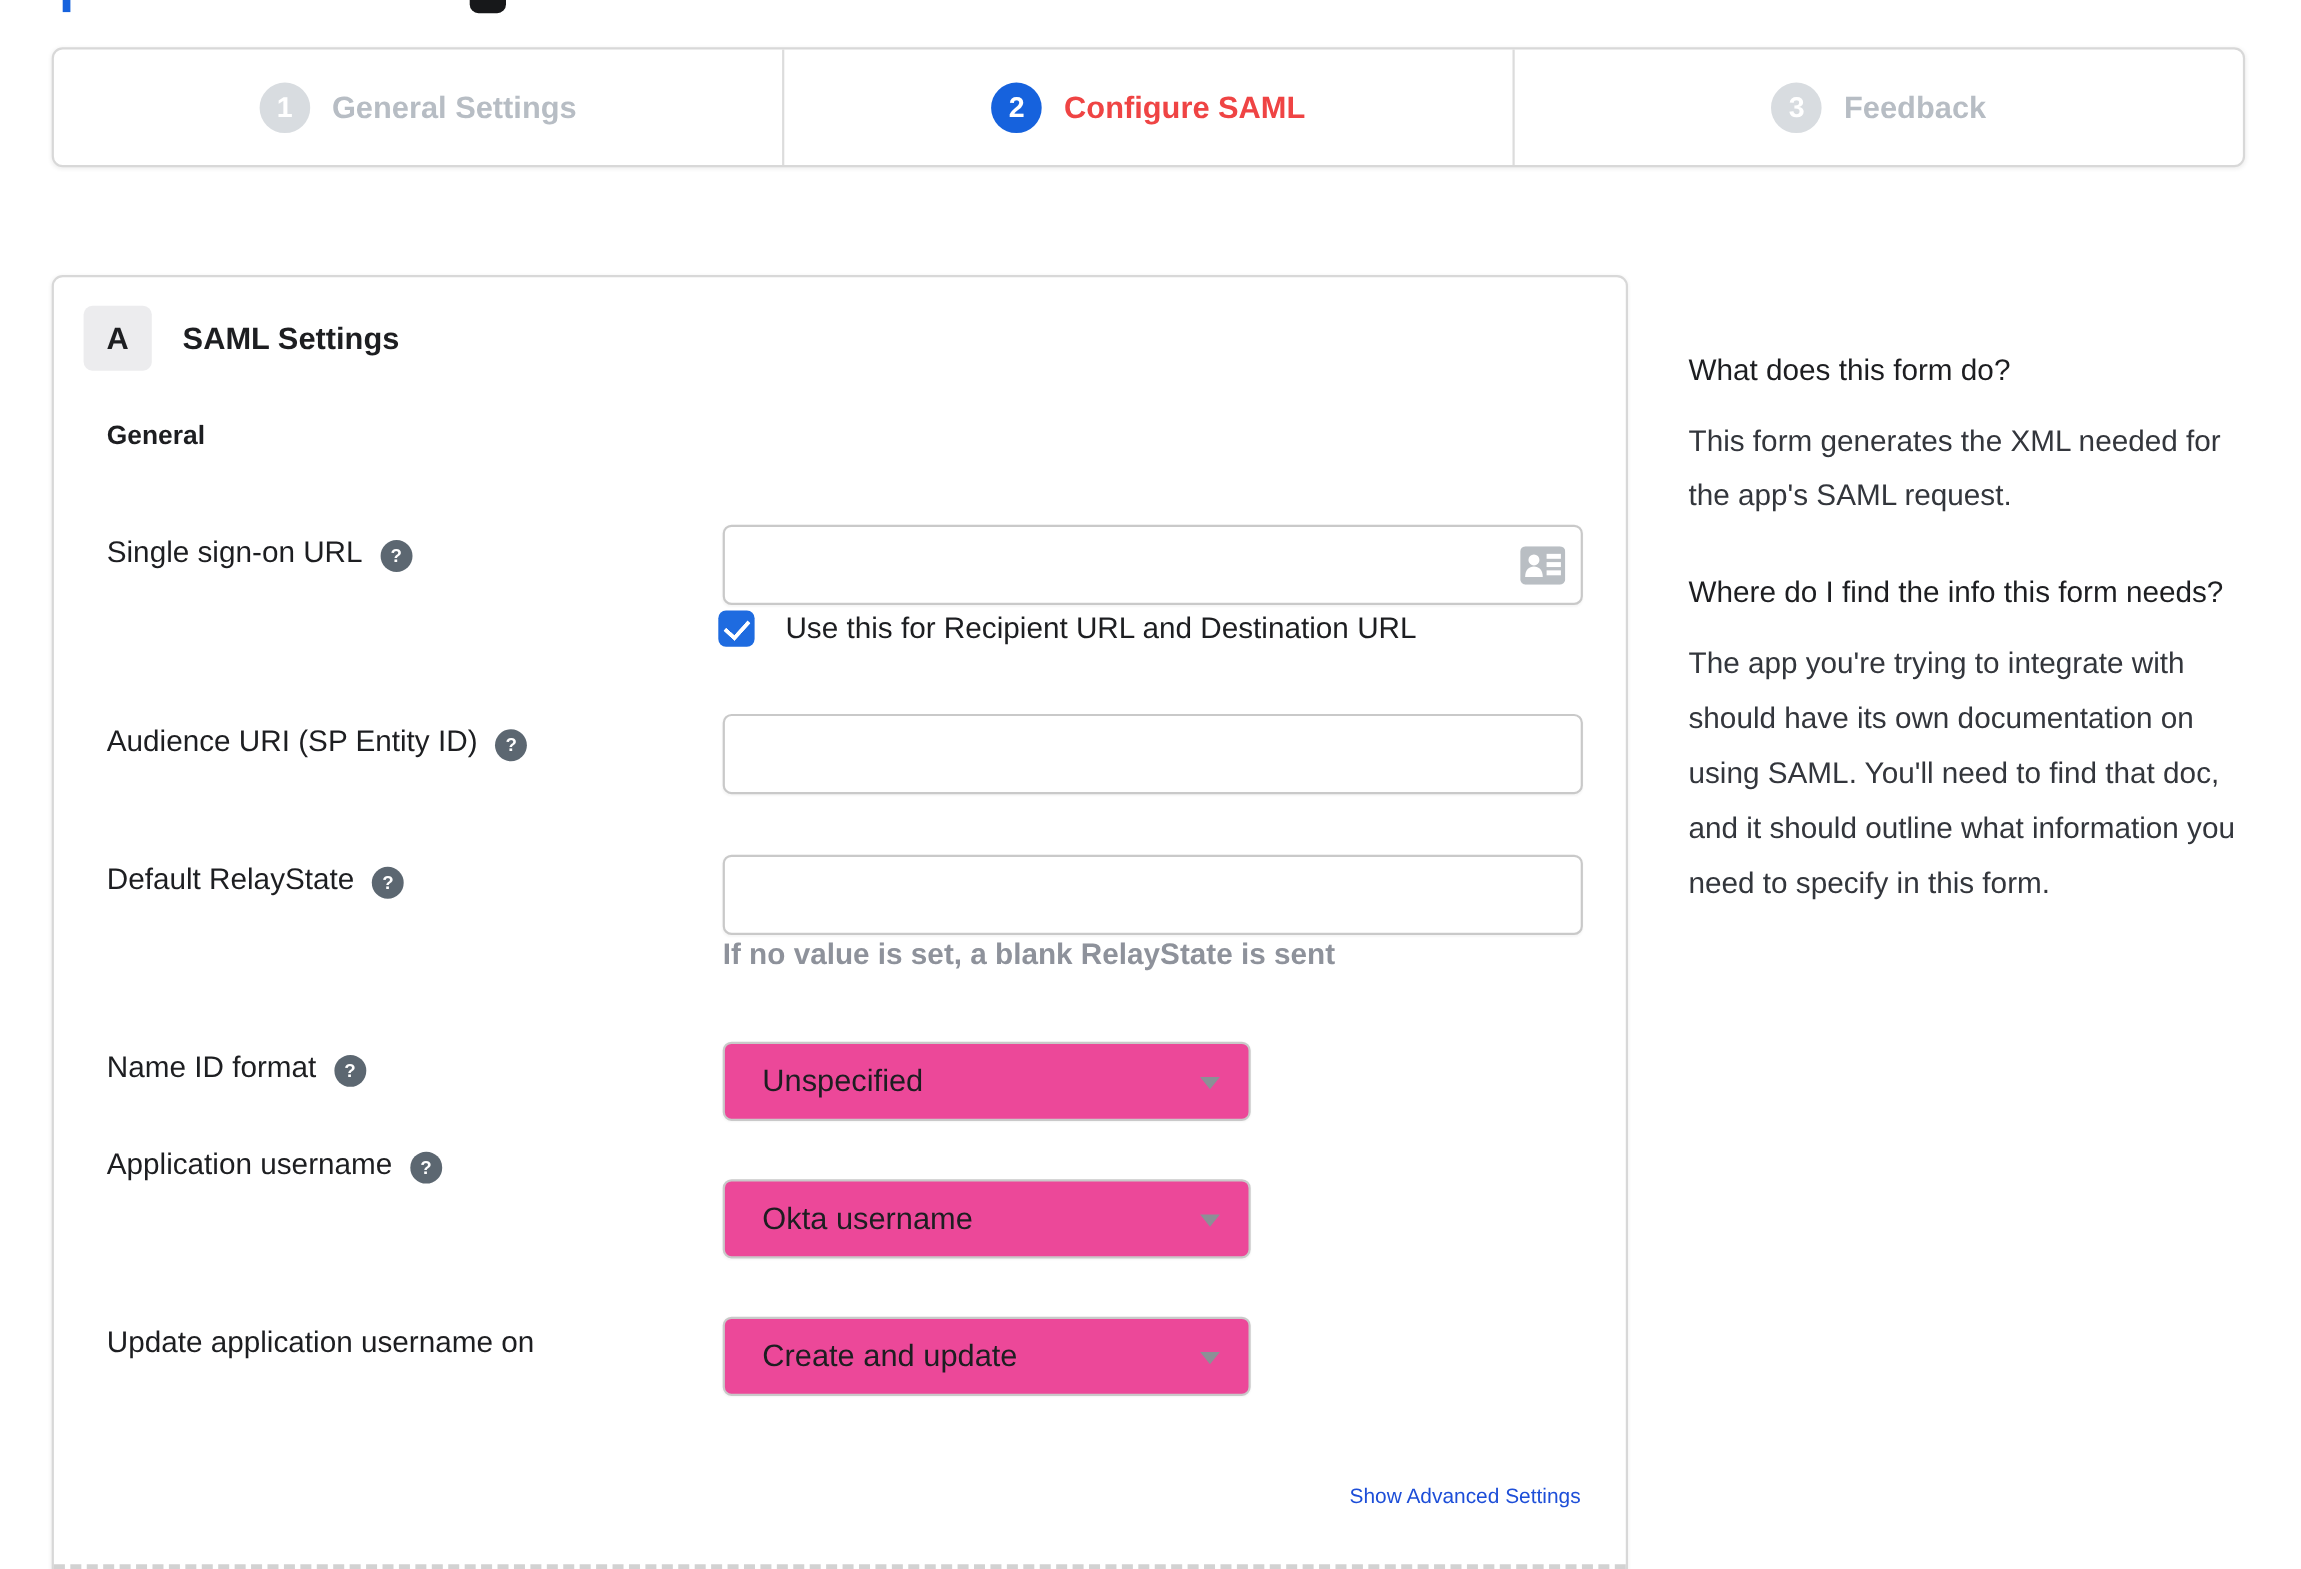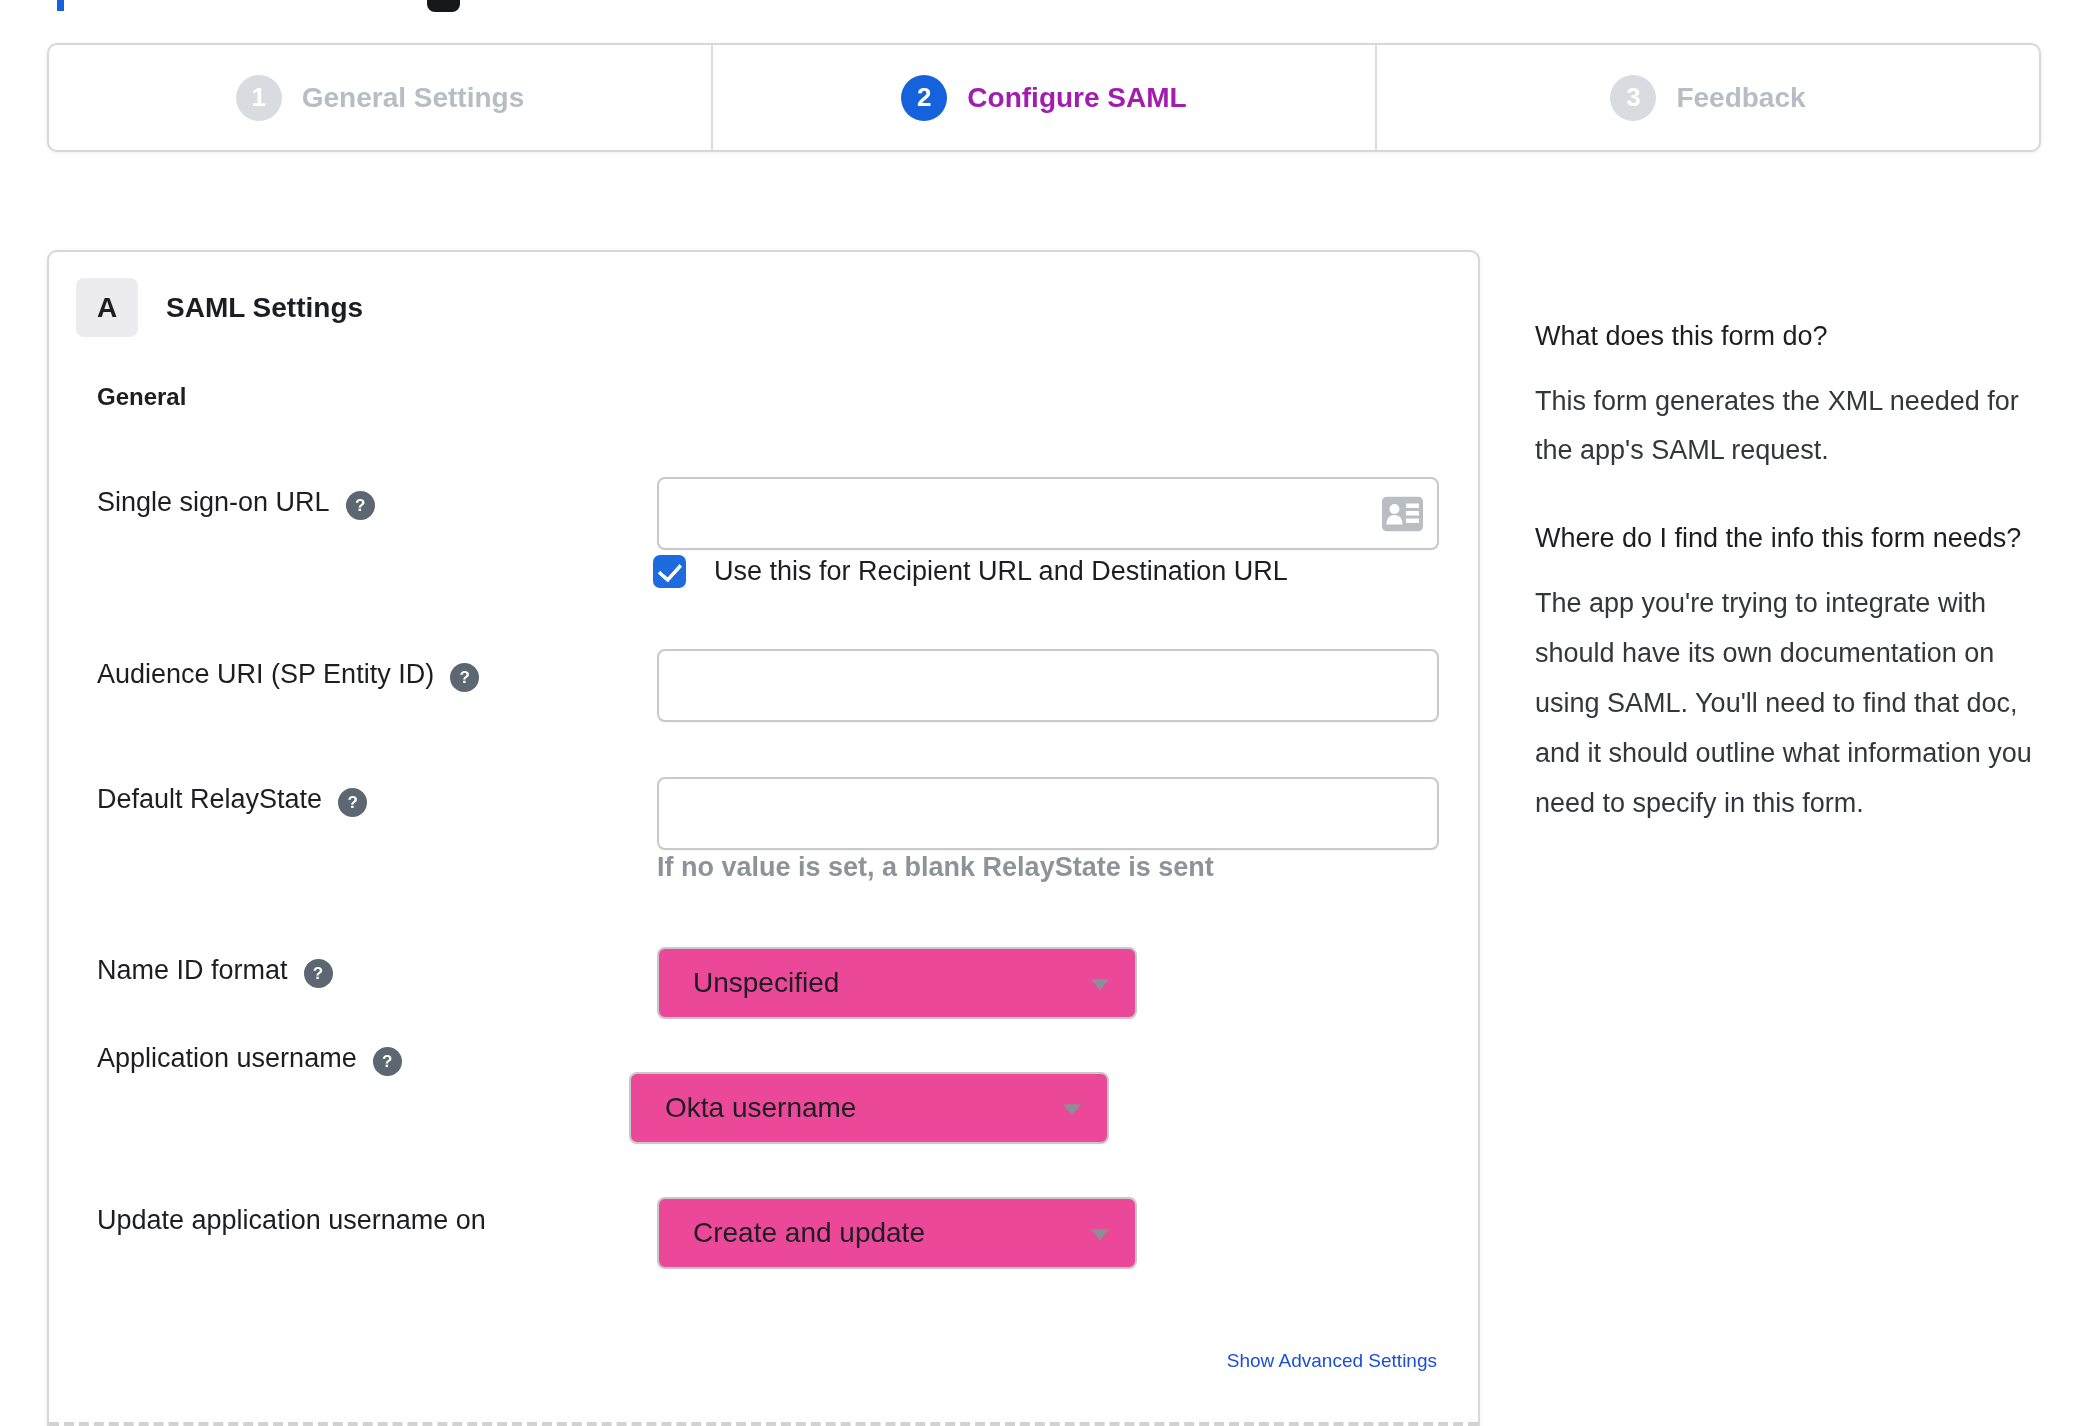--- a/index.html
+++ b/index.html
@@ -17,21 +17,21 @@
              border:2px solid #d8d8d8; border-radius:10px; display:flex;
              box-shadow:0 1px 4px rgba(0,0,0,0.07); }
   .step { flex:1; display:flex; align-items:center; justify-content:center; gap:20px;
           cursor:pointer; }
   .step + .step { border-left:2px solid #dcdcdc; }
   .step-circle { width:46px; height:46px; border-radius:50%; background:#d8dce0;
                  color:#fff; font-weight:bold; font-size:26px; display:flex;
                  align-items:center; justify-content:center; flex:0 0 auto; }
   .step-label { font-size:28px; font-weight:bold; color:#b7bdc4; }
   .step.active .step-circle { background:#1662dd; }
-  .step.active .step-label { color:#a21caf; }
+  .step.active .step-label { color:#ef4444; }
 
   
   .card { left:47px; top:250px; width:1433px; height:1200px; background:#fff;
           border:2px solid #d8d8d8; border-radius:10px;
           box-shadow:0 1px 4px rgba(0,0,0,0.07); }
   .badge-a { left:27px; top:26px; width:62px; height:59px; background:#ececee;
              border-radius:8px; display:flex; align-items:center; justify-content:center;
              font-size:28px; font-weight:bold; }
   .section-title { left:117px; top:26px; height:59px; display:flex; align-items:center;
                    font-size:28px; font-weight:bold; }
@@ -142,21 +142,21 @@
   </div>
   <div class="abs select" style="left:608px; top:695px;">
     <span>Unspecified</span>
     <span class="chev"></span>
   </div>
 
   <div class="abs field-label" style="left:48px; top:788px;">
     <span>Application username</span>
     <span class="help-badge">?</span>
   </div>
-  <div class="abs select" style="left:580px; top:820px;">
+  <div class="abs select" style="left:608px; top:820px;">
     <span>Okta username</span>
     <span class="chev"></span>
   </div>
 
   <div class="abs select" style="left:608px; top:945px;">
     <span>Create and update</span>
     <span class="chev"></span>
   </div>
   <div class="abs field-label" style="left:48px; top:950px;">
     <span>Update application username on</span>

